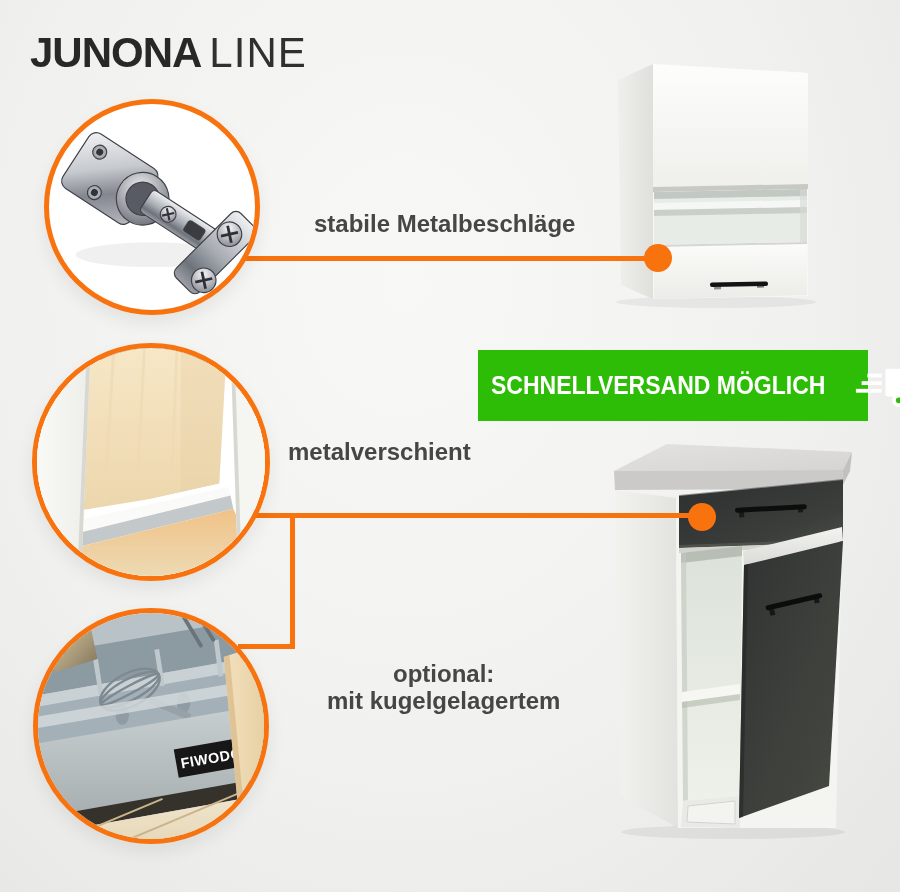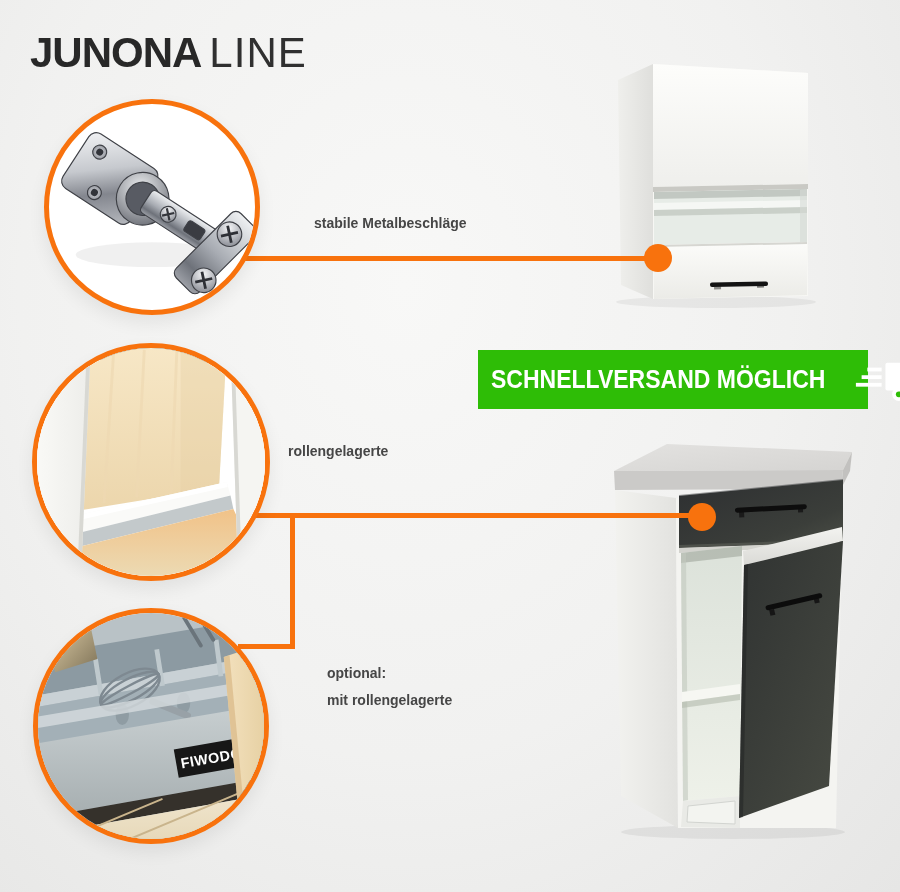--- a/index.html
+++ b/index.html
@@ -4,27 +4,27 @@
 <style>
   html,body{margin:0;padding:0;background:#e9e9e8;}
   .stage{
     position:relative;width:900px;height:892px;overflow:hidden;
     background:radial-gradient(ellipse at 45% 32%, #f8f8f7 0%, #f1f1f0 55%, #e6e6e5 100%);
     font-family:"Liberation Sans", sans-serif;
   }
   .logo{position:absolute;left:30px;top:16px;font-size:42px;line-height:46px;color:#282828;letter-spacing:-1px;white-space:nowrap;margin-top:14px;}
   .logo .bold{font-weight:bold;}
   .logo .light{font-weight:normal;margin-left:8px;letter-spacing:1px;color:#303030;}
-  .feature-label{position:absolute;color:#464646;font-size:14px;line-height:27px;font-weight:bold;letter-spacing:0;}
+  .feature-label{position:absolute;color:#464646;font-size:24px;line-height:27px;font-weight:bold;letter-spacing:0;text-align:center;}
   .feature-label .ln{display:block;}
   .photo-circle{position:absolute;border-radius:50%;border:5px solid #f8720d;background:#fff;overflow:hidden;box-sizing:border-box;box-shadow:0 8px 18px rgba(0,0,0,0.07);}
   .photo-circle svg{display:block;width:100%;height:100%;}
   .connector{position:absolute;background:#f8720d;}
   .dot{position:absolute;width:28px;height:28px;border-radius:50%;background:#f8720d;}
-  .banner{position:absolute;left:478px;top:350px;width:390px;height:59px;background:#2ebd06;display:flex;align-items:center;box-sizing:border-box;padding:0 8px 0 13px;}
+  .banner{position:absolute;left:478px;top:350px;width:390px;height:71px;background:#2ebd06;display:flex;align-items:center;box-sizing:border-box;padding:0 8px 0 13px;}
   .banner-text{color:#ffffff;font-weight:bold;font-size:25px;white-space:nowrap;transform:scaleX(0.92);transform-origin:left center;}
   .banner-truck{margin-left:auto;flex:0 0 auto;}
   .cab-svg{position:absolute;}
 </style>
 </head>
 <body>
 
 <div class="stage">
 
   <svg class="cab-svg" style="left:600px;top:50px;" width="230" height="265" viewBox="600 50 230 265">
@@ -285,21 +285,21 @@
 
   <div class="logo">
     <span class="bold">JUNONA</span><span class="light">LINE</span>
   </div>
 
   <div class="feature-label" style="left:314px;top:210px;">
     <span class="ln">stabile Metalbeschläge</span>
   </div>
 
   <div class="feature-label" style="left:288px;top:438px;">
-    <span class="ln">rollengelagerte</span>
+    <span class="ln">metalverschient</span>
   </div>
 
   <div class="feature-label" style="left:286px;top:660px;margin-left:41px;">
     <span class="ln">optional:</span>
-    <span class="ln">mit rollengelagerte</span>
+    <span class="ln">mit kugelgelagertem</span>
   </div>
 
 </div>
 
 </body></html>

